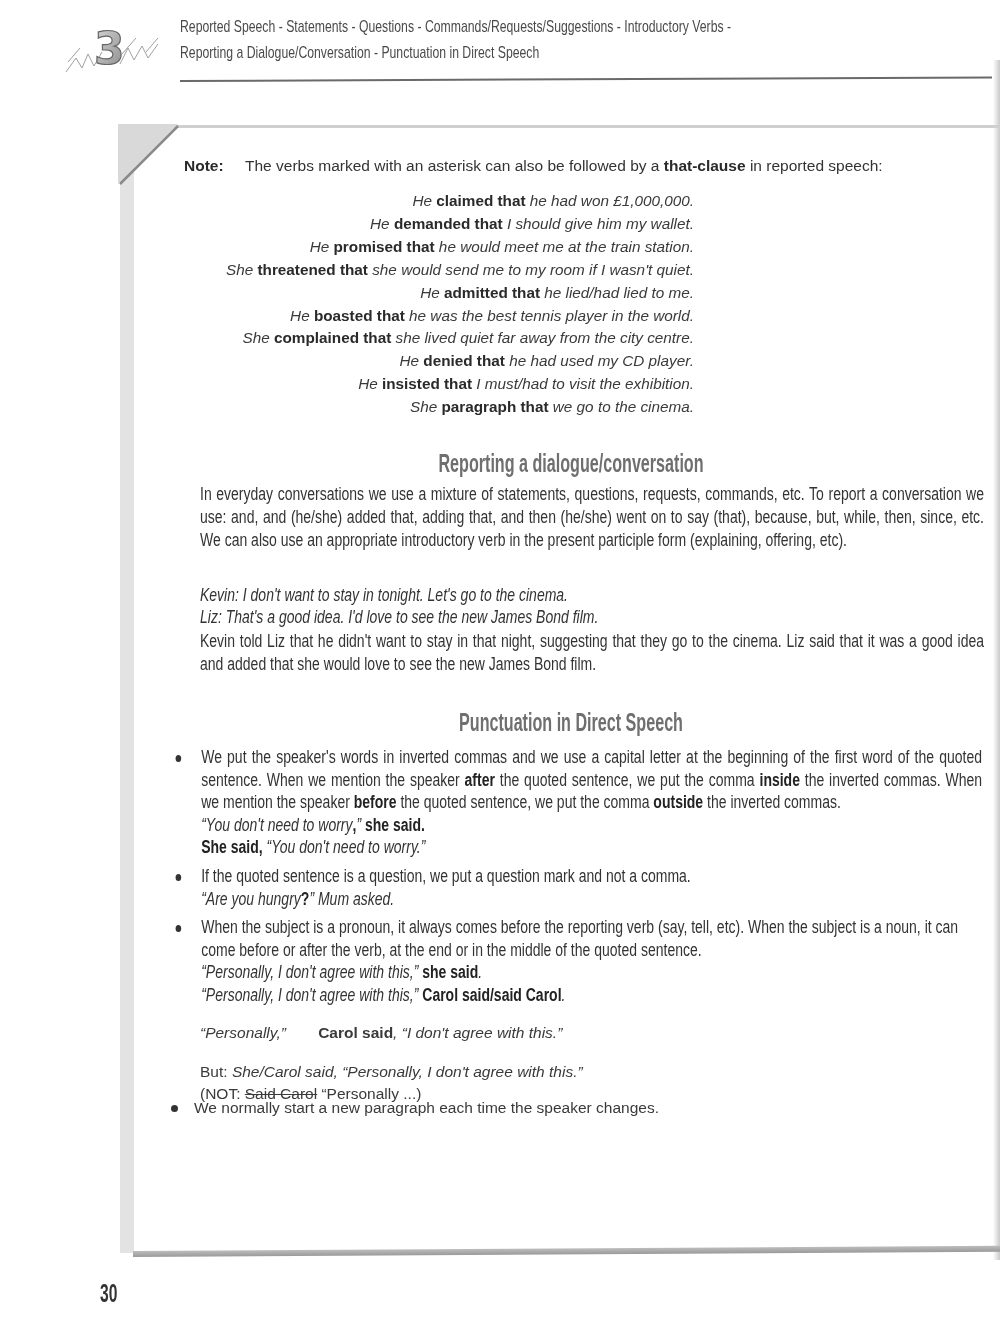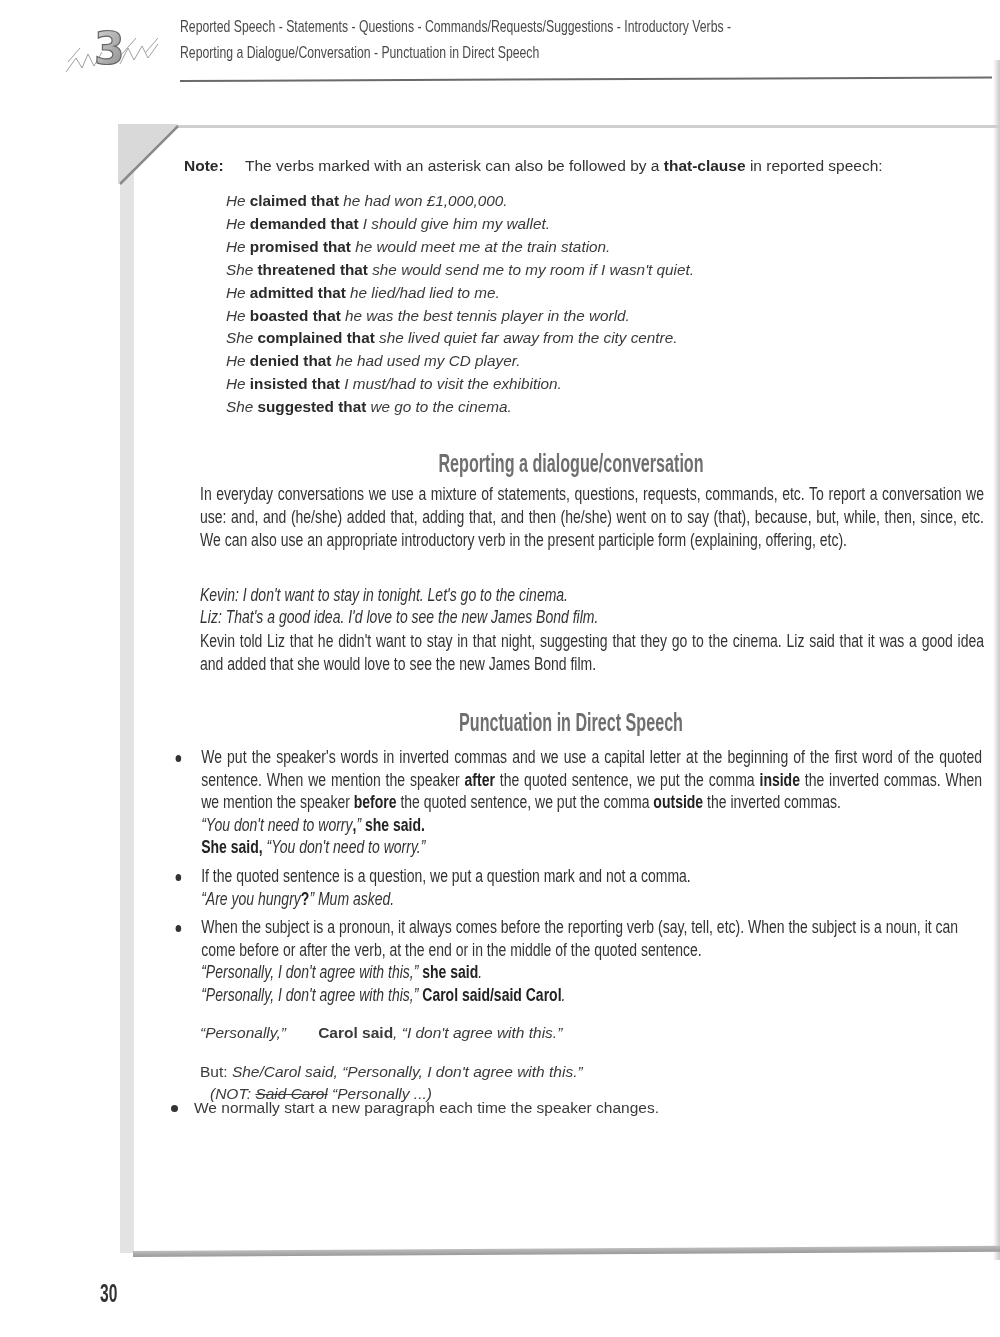--- a/index.html
+++ b/index.html
@@ -21,21 +21,21 @@
   .content-box-bottom { position: absolute; left: 133px; top: 1251px; width: 867px; height: 6px;
     background: linear-gradient(#bdbdbd, #9a9a9a); transform: rotate(-0.35deg); transform-origin: left; }
   .corner-fold { position: absolute; left: 118px; top: 124px; width: 62px; height: 62px; }
 
   
   .note-row { position: absolute; left: 184px; top: 155px; font-size: 15.5px; line-height: 22px; white-space: nowrap; }
   .note-label { font-weight: bold; display: inline-block; width: 57px; }
   .note-text { color: #333; }
   .note-text b { color: #2a2a2a; }
   .examples { position: absolute; left: 226px; top: 190px; font-size: 15.3px; line-height: 22.9px; }
-  .example { font-style: italic; white-space: nowrap; color: #3a3a3a; }
+  .example { font-style: italic; white-space: nowrap; color: #3a3a3a; text-align: right; }
   .example b { font-style: normal; color: #2a2a2a; }
 
   
   .section-heading { position: absolute; left: 0; width: 1142px; text-align: center;
     font-family: "Liberation Sans Narrow", "Liberation Sans", sans-serif;
     font-weight: bold; font-size: 26px; color: #6f6f6f; transform: scaleX(0.62); transform-origin: 571px 0; white-space: nowrap; }
 
   
   .narrow { font-family: "Liberation Sans Narrow", "Liberation Sans", sans-serif; }
   .para { position: absolute; left: 200px; width: 980px; font-size: 17.5px; line-height: 22.8px; color: #333;
@@ -97,21 +97,21 @@
 <div class="examples">
   <div class="example"><span>He </span><b>claimed that</b><span> he had won £1,000,000.</span></div>
   <div class="example"><span>He </span><b>demanded that</b><span> I should give him my wallet.</span></div>
   <div class="example"><span>He </span><b>promised that</b><span> he would meet me at the train station.</span></div>
   <div class="example"><span>She </span><b>threatened that</b><span> she would send me to my room if I wasn't quiet.</span></div>
   <div class="example"><span>He </span><b>admitted that</b><span> he lied/had lied to me.</span></div>
   <div class="example"><span>He </span><b>boasted that</b><span> he was the best tennis player in the world.</span></div>
   <div class="example"><span>She </span><b>complained that</b><span> she lived quiet far away from the city centre.</span></div>
   <div class="example"><span>He </span><b>denied that</b><span> he had used my CD player.</span></div>
   <div class="example"><span>He </span><b>insisted that</b><span> I must/had to visit the exhibition.</span></div>
-  <div class="example"><span>She </span><b>suggested that</b><span> we go to the cinema.</span></div>
+  <div class="example"><span>She </span><b>paragraph that</b><span> we go to the cinema.</span></div>
 </div>
 
 <div class="section-heading" style="top:448px;">Reporting a dialogue/conversation</div>
 
 <div class="para narrow" style="top:483px;">In everyday conversations we use a mixture of statements, questions, requests, commands, etc. To report a conversation we use: and, and (he/she) added that, adding that, and then (he/she) went on to say (that), because, but, while, then, since, etc. We can also use an appropriate introductory verb in the present participle form (explaining, offering, etc).</div>
 <div class="para narrow" style="top:584px; line-height:22px;">
   <div><i>Kevin: I don't want to stay in tonight. Let's go to the cinema.</i></div>
   <div><i>Liz: That's a good idea. I'd love to see the new James Bond film.</i></div>
 </div>
 <div class="para narrow" style="top:630px;">Kevin told Liz that he didn't want to stay in that night, suggesting that they go to the cinema. Liz said that it was a good idea and added that she would love to see the new James Bond film.</div>
@@ -136,21 +136,21 @@
     <span class="bullet-dot"></span>
     <div>When the subject is a pronoun, it always comes before the reporting verb (say, tell, etc). When the subject is a noun, it can come before or after the verb, at the end or in the middle of the quoted sentence.</div>
     <div class="line-i"><span>“Personally, I don't agree with this,” </span><b>she said</b><span>.</span></div>
     <div class="line-i"><span>“Personally, I don't agree with this,” </span><b>Carol said/said Carol</b><span>.</span></div>
   </div>
 </div>
 
 <div class="arial-block" style="top:1022px; left:200px;">
   <div style="font-style:italic;"><span>“Personally,” </span><b style="font-style:normal;margin-left:28px;">Carol said</b><span>, “I don't agree with this.”</span></div>
   <div style="margin-top:16px;"><span>But: </span><i>She/Carol said, “Personally, I don't agree with this.”</i></div>
-  <div style="font-style:italic;margin-left:10px;"><span>(NOT: </span><span class="strike">Said Carol</span><span> “Personally ...)</span></div>
+  <div style=""><span>(NOT: </span><span class="strike">Said Carol</span><span> “Personally ...)</span></div>
 </div>
 
 <div class="arial-block" style="top:1097px;">
   <span style="position:absolute; left:3px; top:8px; width:7px; height:7px; border-radius:50%; background:#333;"></span>
   <span style="padding-left:26px;">We normally start a new paragraph each time the speaker changes.</span>
 </div>
 
 <div class="page-number">30</div>
 
 </body></html>

